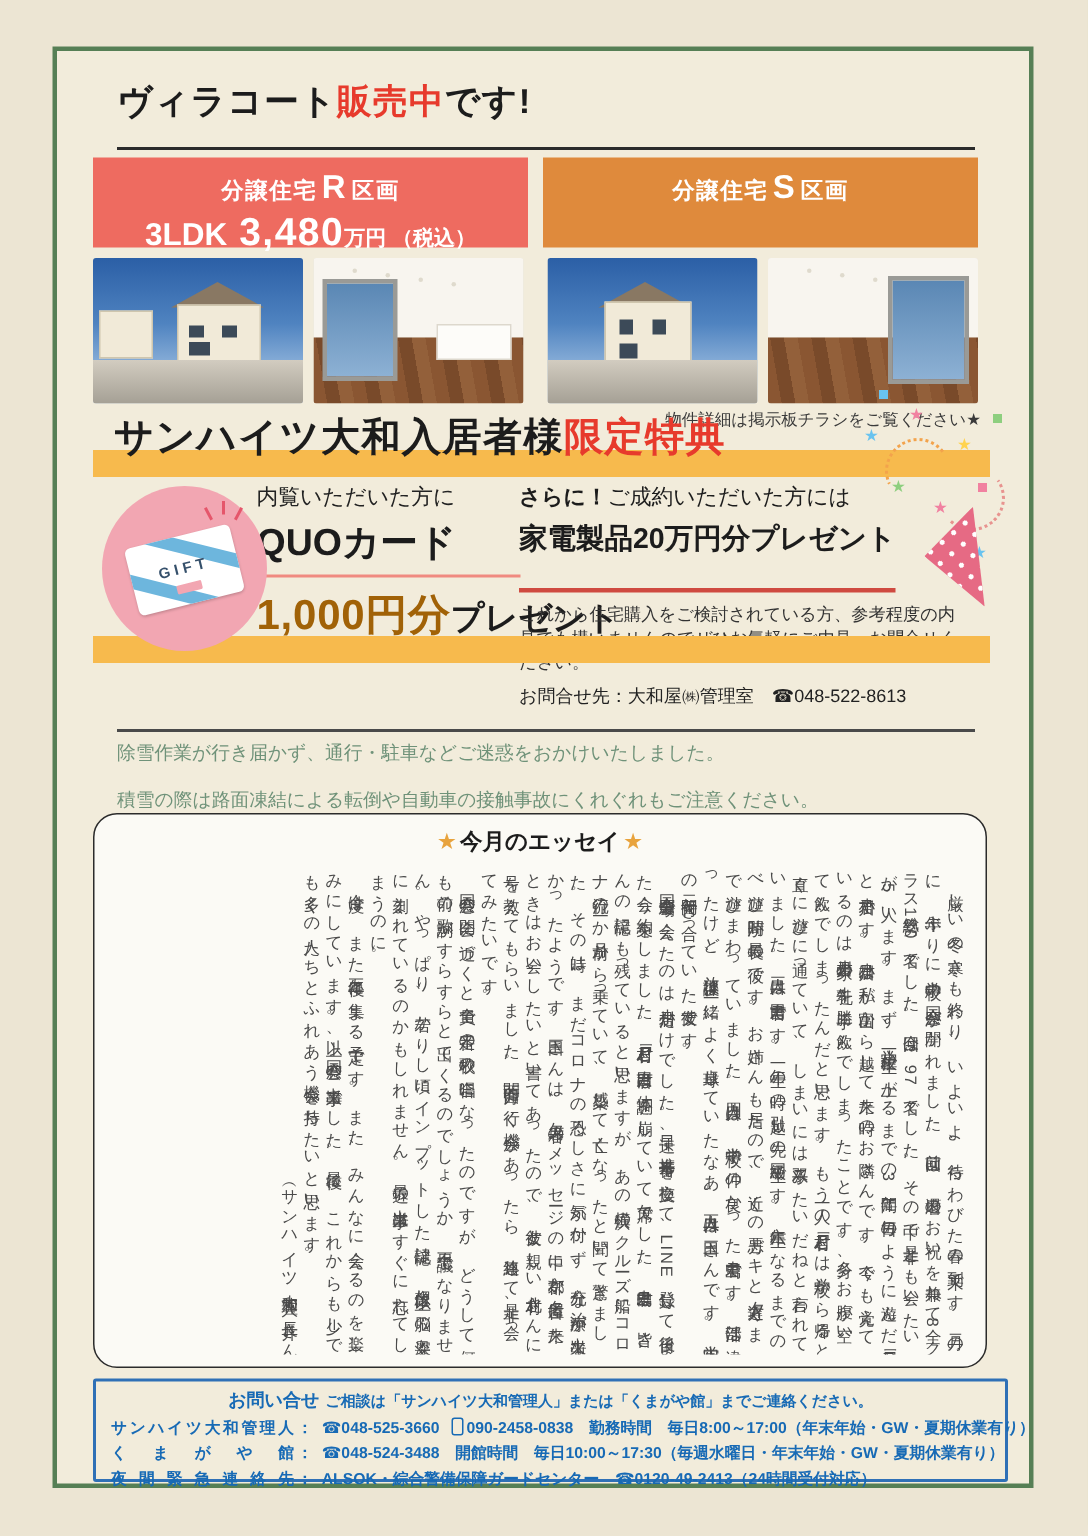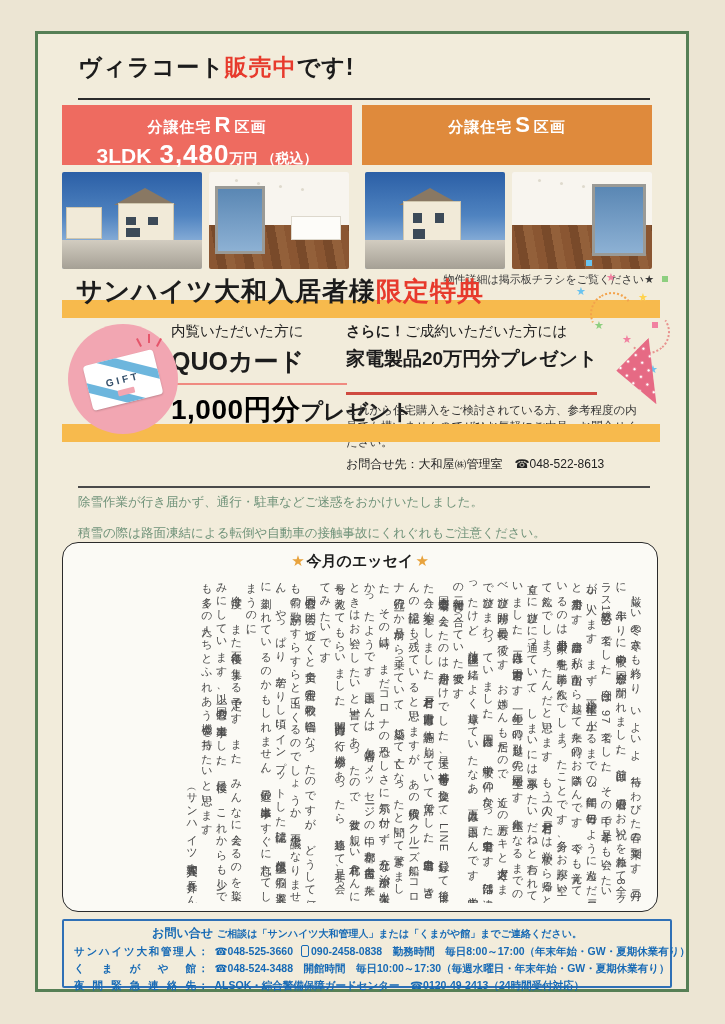--- a/index.html
+++ b/index.html
@@ -61,21 +61,21 @@
   .gift-chip{position:absolute;left:28px;bottom:8px;width:17px;height:6px;background:#f2a6b2;border-radius:1px;}
   .spark{position:absolute;width:2px;height:9px;background:#e5566b;}
   .sp1{left:70px;top:14px;transform:rotate(-28deg);}
   .sp2{left:80px;top:10px;}
   .sp3{left:90px;top:14px;transform:rotate(28deg);}
 
   .quo-block{position:absolute;left:133px;top:288px;width:200px;}
   .quo-lead{font-size:14.5px;color:#222;}
   .quo-name{font-size:25px;font-weight:900;margin-top:4px;padding-bottom:5px;border-bottom:2.5px solid #f08a80;width:176px;}
   .quo-amount{margin-top:6px;padding-bottom:4px;border-bottom:2.5px solid #f08a80;width:252px;white-space:nowrap;}
-  .quo-amount .amt{font-size:28px;font-weight:900;color:#000000;letter-spacing:0.5px;}
+  .quo-amount .amt{font-size:28px;font-weight:900;color:#a16207;letter-spacing:0.5px;}
   .quo-amount .tail{font-size:22px;font-weight:900;color:#1c1c1c;}
 
   .contract-block{position:absolute;left:308px;top:288px;width:300px;}
   .c-lead{font-size:14.5px;color:#1c1c1c;}
   .c-lead .strong{font-weight:900;}
   .c-prize{display:inline-block;font-size:19px;font-weight:900;margin-top:5px;padding-bottom:20px;border-bottom:3px solid #cf4a40;}
   .c-note{font-size:11.5px;line-height:16px;color:#333;margin-top:7px;width:296px;}
   .c-contact{font-size:12px;color:#222;margin-top:6px;}
 
   

